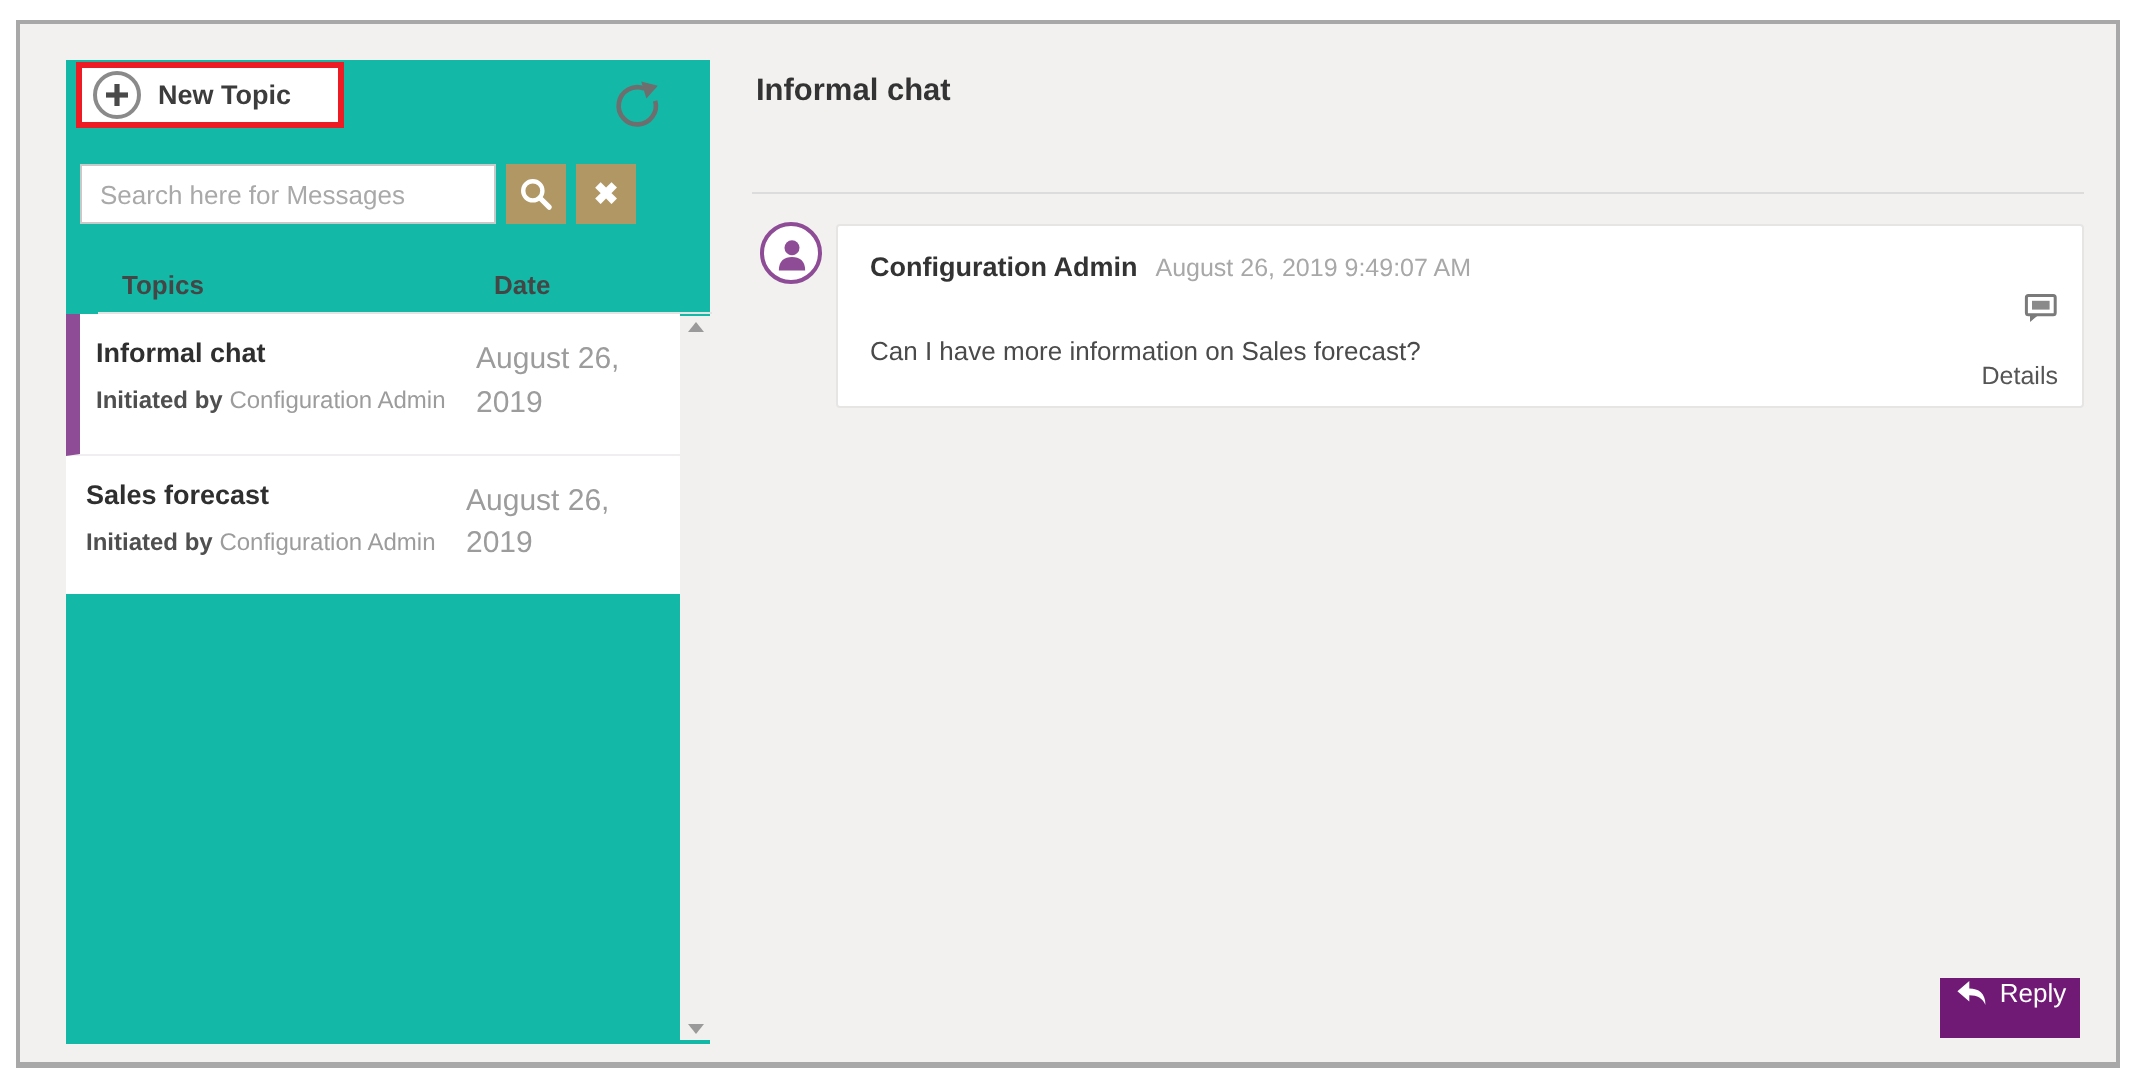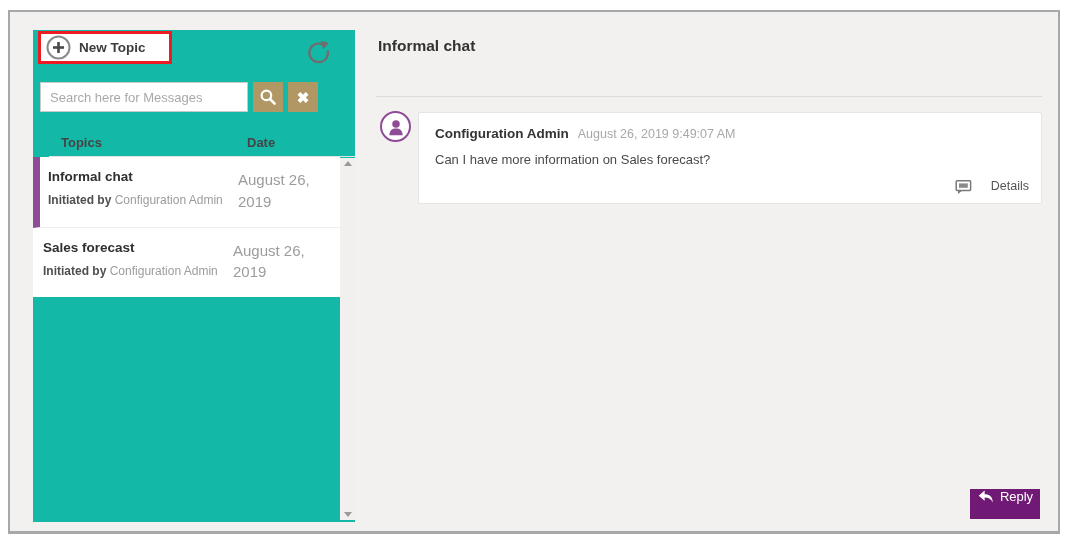--- a/index.html
+++ b/index.html
@@ -67,24 +67,24 @@
   .avatar { position:absolute; left:370px; top:99px; width:31px; height:31px;
             border-radius:50%; background:#ffffff; border:2.5px solid #8e4b96;
             display:flex; align-items:center; justify-content:center; }
 
   .msg-card { position:absolute; left:408px; top:100px; width:624px; height:92px;
               background:#ffffff; border:1px solid #e6e5e3; border-radius:2px;
               padding:13px 14px 8px 16px; }
   .msg-head { display:flex; align-items:baseline; gap:9px; }
   .msg-author { font-size:13.5px; font-weight:700; color:#333333; }
   .msg-time { font-size:12.5px; color:#a8a8a8; }
-  .msg-text { margin-top:11px; font-size:13px; color:#4a4a4a; }
+  .msg-text { margin-top:27px; font-size:13px; color:#4a4a4a; }
   .msg-footer { position:absolute; right:12px; bottom:8px; display:flex;
-                align-items:flex-start; gap:19px; cursor:pointer; background:none; border:none;
-                font-family:"Liberation Sans", sans-serif; }
+                align-items:flex-end; gap:19px; cursor:pointer; background:none; border:none;
+                font-family:"Liberation Sans", sans-serif;flex-direction:column; }
   .msg-footer .details-lbl { font-size:12.5px; color:#555555; }
 
   .reply-btn { position:absolute; right:18px; bottom:12px; width:70px; height:30px;
                background:#701a75; border:none; cursor:pointer; color:#ffffff;
                display:flex; align-items:flex-start; justify-content:center; gap:6px;
                font-size:13px; font-family:"Liberation Sans", sans-serif; }
 </style>
 </head>
 <body>
 

